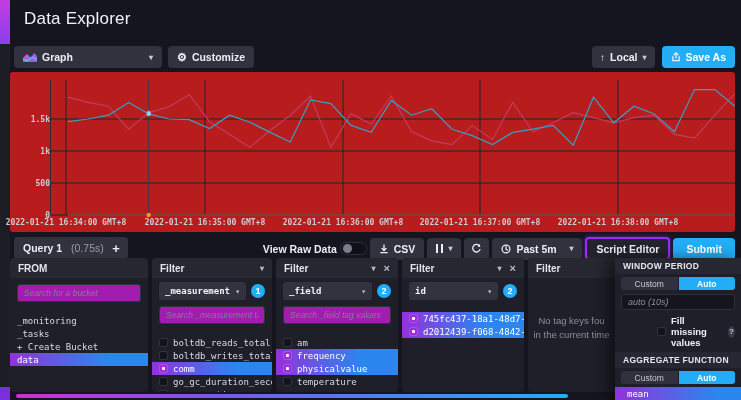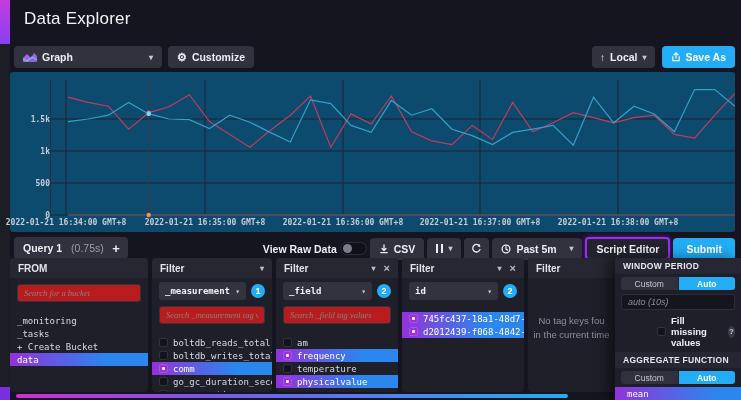--- a/index.html
+++ b/index.html
@@ -28,21 +28,21 @@
   }
   .caret { font-size:8px; color:#c8cad2; }
   .toolbar-left { position:absolute; left:14px; top:46px; display:flex; gap:6px; }
   .toolbar-right { position:absolute; right:6px; top:46px; display:flex; gap:7px; }
   .graph-dd { width:148px; justify-content:flex-start; }
   .graph-dd .caret { margin-left:auto; }
   .local-dd { padding:0 8px; }
   .btn-blue { background:#22ADF6; color:#fff; }
 
   
-  .chart-panel { position:absolute; left:10px; top:72px; width:725px; height:160px; background:#0c4a6e; border-radius:3px; }
+  .chart-panel { position:absolute; left:10px; top:72px; width:725px; height:160px; background:#b91c1c; border-radius:3px; }
   #y-ticks span { position:absolute; right:685px; transform:translateY(-50%); font-family:"DejaVu Sans Mono",monospace;
     font-size:8px; font-weight:bold; color:#c9ccd6; }
   #x-ticks span { position:absolute; transform:translateX(-50%); top:146px; font-family:"DejaVu Sans Mono",monospace;
     font-size:8px; font-weight:bold; color:#c9ccd6; white-space:nowrap; }
   #chart-svg { position:absolute; left:40px; top:4px; }
 
   
   .query-bar { position:absolute; left:0; top:236px; width:741px; height:24px; }
   .query-tab { position:absolute; left:14px; top:1px; }
   .query-tab .dur { color:#9a9ca8; font-weight:normal; margin-left:4px; }
@@ -53,23 +53,23 @@
   .toggle .knob { position:absolute; left:2px; top:1px; width:9px; height:9px; border-radius:50%; background:#7a7d88; }
   .pause-icon { display:inline-block; width:7px; height:9px; border-left:2px solid #eceef2; border-right:2px solid #eceef2; }
   .script-editor { background:#23232d; border:2px solid #9B2AFF; box-shadow:0 0 5px rgba(155,42,255,.55); height:23px; }
 
   
   .panel { position:absolute; top:258px; height:134px; background:#1f1f2a; border-radius:4px; overflow:hidden; }
   .panel-head { height:20px; display:flex; align-items:center; padding:0 8px; background:#272732; font-size:10px; font-weight:bold; color:#e3e4ea; }
   .panel-head .spacer { flex:1; }
   .panel-head .hcaret { font-size:8px; color:#b9bbc5; cursor:pointer; }
   .panel-head .hclose { margin-left:8px; font-size:11px; color:#b9bbc5; cursor:pointer; line-height:1; }
-  .search-box { margin:6px 7px 0 7px; height:18px; background:#b91c1c; border:1px solid #33333f; border-radius:3px;
+  .search-box { margin:6px 7px 0 7px; height:18px; background:#a21caf; border:1px solid #33333f; border-radius:3px;
     width:calc(100% - 14px); color:#bfc2cc; font-style:italic; font-size:8.5px; padding:0 6px; outline:none;
-    font-family:Liberation Serif, serif; }
+    font-family:Liberation Sans, sans-serif; }
   .search-box::placeholder { color:#7e828e; }
   .dd-row { display:flex; align-items:center; gap:5px; padding:4px 7px 0 7px; }
   .key-dd { flex:1; height:18px; background:#33333f; border-radius:3px; display:flex; align-items:center; padding:0 6px;
     font-family:"DejaVu Sans Mono",monospace; font-size:9px; font-weight:bold; color:#f0f1f5; cursor:pointer; }
   .key-dd .caret { margin-left:auto; }
   .badge { width:14px; height:14px; border-radius:50%; background:#22ADF6; color:#fff; font-size:9px; font-weight:bold;
     display:flex; align-items:center; justify-content:center; }
   .vlist { margin-top:12px; }
   .vitem { height:13px; display:flex; align-items:center; gap:5px; padding:0 7px;
     font-family:"DejaVu Sans Mono",monospace; font-size:9px; color:#d9dae0; cursor:pointer; white-space:nowrap; }
@@ -311,27 +311,27 @@
   <div class="vlist">
 
   <div class="vitem">
         <span class="cb"></span>
         <span class="vlabel">am</span>
       </div>
       <div class="vitem sel">
         <span class="cb on"></span>
         <span class="vlabel">frequency</span>
       </div>
+      <div class="vitem sel">
+        <span class="cb on"></span>
+        <span class="vlabel">physicalvalue</span>
+      </div>
       <div class="vitem">
         <span class="cb"></span>
         <span class="vlabel">temperature</span>
-      </div>
-      <div class="vitem sel">
-        <span class="cb on"></span>
-        <span class="vlabel">physicalvalue</span>
       </div>
     </div>
 </div>
 
 <div class="panel" style="left:402px; width:122px;">
   <div class="panel-head">
     <span>Filter</span>
     <span class="spacer"></span>
     <span class="hcaret">▾</span>
     <span class="hclose">×</span>

